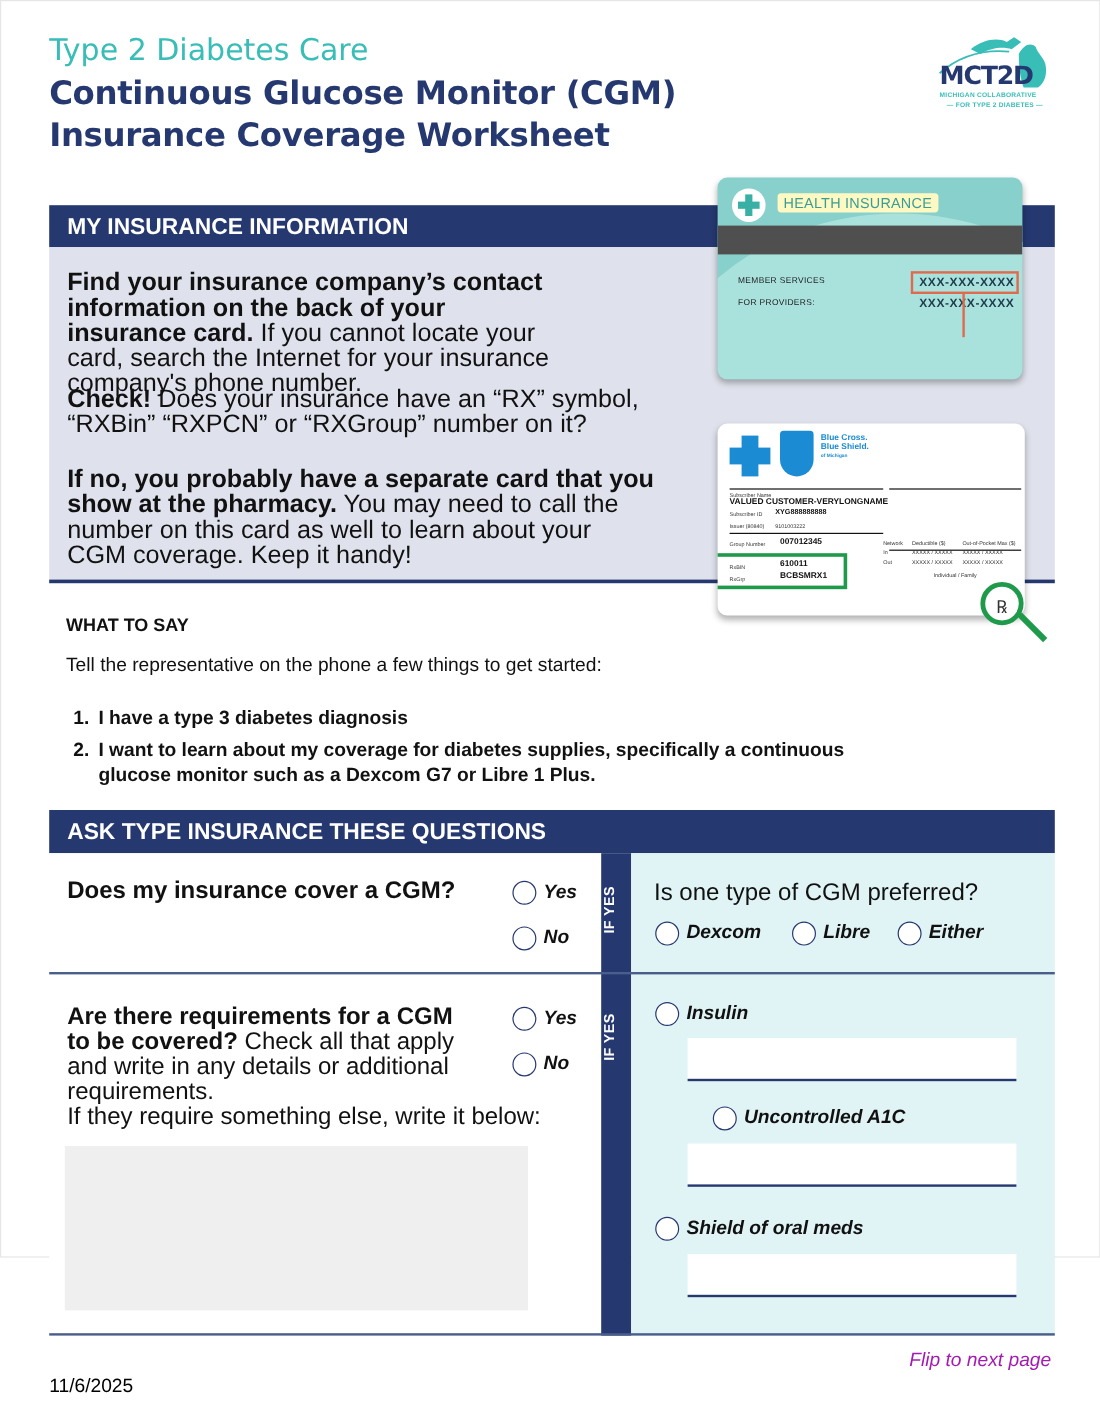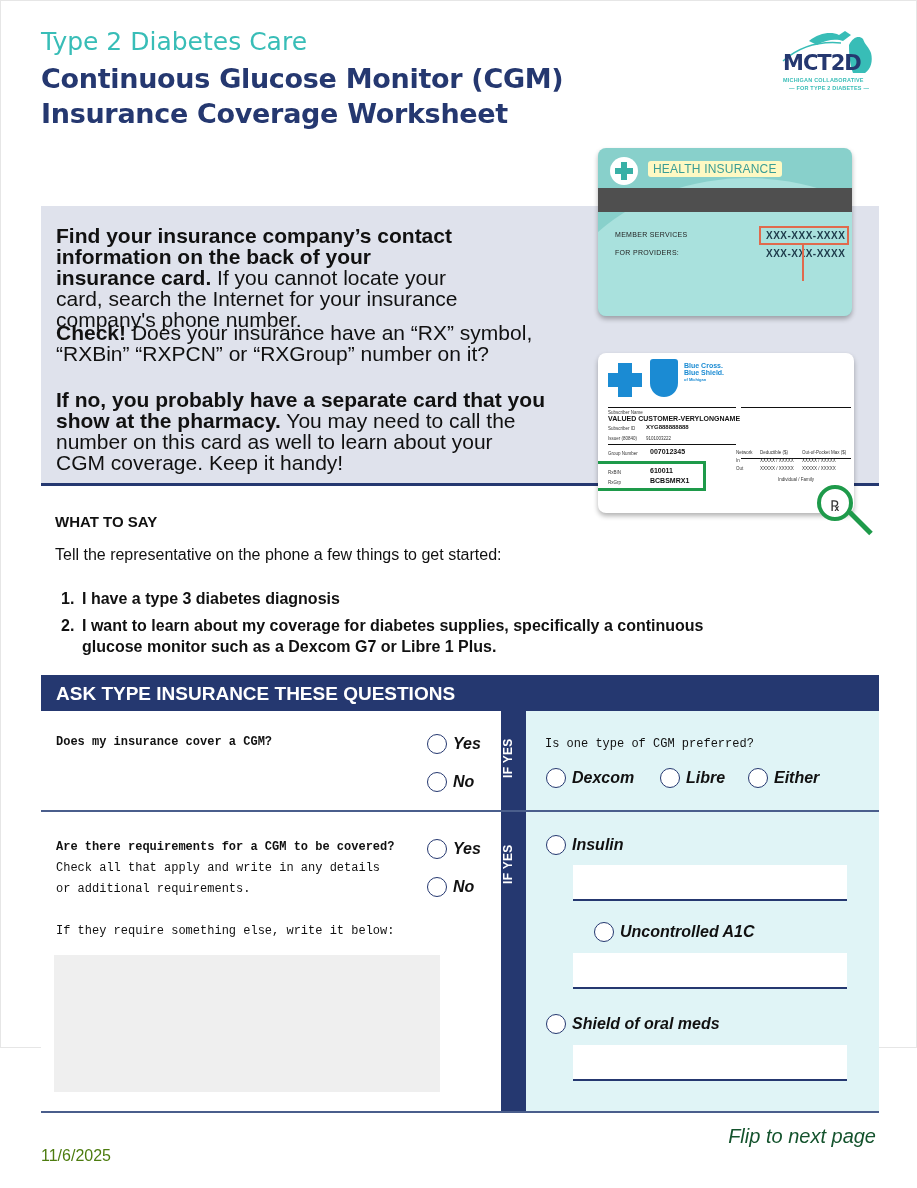--- a/index.html
+++ b/index.html
@@ -61,32 +61,32 @@
   
   .sec2-header { position: absolute; left: 40px; top: 674px; width: 838px; height: 36px; background: #253870; }
   .sec2-header-label { position: absolute; left: 15px; top: 8px; font-size: 19px; font-weight: bold; color: #fff; }
   .sec2-left { position: absolute; left: 40px; top: 710px; width: 460px; height: 402px; background: #fff; }
   .sec2-spine { position: absolute; left: 500px; top: 710px; width: 25px; height: 402px; background: #253870; }
   .sec2-right { position: absolute; left: 525px; top: 710px; width: 353px; height: 402px; background: #e0f4f6; }
   .row-divider { position: absolute; left: 40px; top: 809px; width: 838px; height: 2px; background: #4a5e8c; }
   .bottom-divider { position: absolute; left: 40px; top: 1110px; width: 838px; height: 2px; background: #4a5e8c; }
   .ifyes { position: absolute; width: 25px; color: #fff; font-size: 12px; font-weight: bold; writing-mode: vertical-rl; transform: rotate(180deg); text-align: center; letter-spacing: 0.3px; }
 
-  .q-text { position: absolute; left: 55px; font-size: 12px; line-height: 21px; color: #111; font-family: Liberation Mono, monospace; }
+  .q-text { position: absolute; left: 55px; font-size: 20px; line-height: 21px; color: #111; }
   .q-text b { font-weight: bold; }
 
   .radio { position: absolute; display: flex; align-items: center; gap: 6px; cursor: pointer; }
   .radio .circ { width: 20px; height: 20px; border-radius: 50%; border: 1.6px solid #253870; background: #fff; flex: none; }
   .radio .lbl { font-size: 16px; font-weight: bold; font-style: italic; color: #111; }
 
   .ans-box { position: absolute; left: 572px; width: 274px; height: 36px; background: #fff; border: none; border-bottom: 2px solid #253870; font-size: 14px; padding: 4px 6px; font-family: "Liberation Sans", sans-serif; }
   .write-box { position: absolute; left: 53px; top: 954px; width: 386px; height: 137px; background: #efefef; border: none; resize: none; font-size: 14px; padding: 6px; font-family: "Liberation Sans", sans-serif; }
 
-  .flip { position: absolute; right: 40px; top: 1124px; font-size: 20px; font-style: italic; color: #14532d; }
-  .date { position: absolute; left: 40px; top: 1146px; font-size: 16px; color: #4d7c0f; }
+  .flip { position: absolute; right: 40px; top: 1124px; font-size: 16px; font-style: italic; color: #a21caf; }
+  .date { position: absolute; left: 40px; top: 1146px; font-size: 16px; color: #000000; }
 </style>
 </head>
 <body>
 
 <div class="page">
 
   <div class="subtitle">Type 2 Diabetes Care</div>
   <div class="title">
     <div>Continuous Glucose Monitor (CGM)</div>
     <div>Insurance Coverage Worksheet</div>
@@ -96,20 +96,23 @@
     <svg width="100" height="50" viewBox="0 0 100 50" style="position:absolute;left:0;top:0;">
       <path d="M30 14 C40 6, 52 4, 60 8 L66 4 L72 8 L64 14 C58 12, 48 12, 38 18 Z" fill="#38bdb7"></path>
       <path d="M70 18 C74 10, 80 8, 84 12 C86 18, 90 20, 92 26 C94 34, 92 42, 86 46 L74 46 C72 40, 70 32, 70 18 Z" fill="#38bdb7"></path>
       <path d="M4 34 C20 20, 40 14, 62 16" stroke="#38bdb7" stroke-width="1.5" fill="none"></path>
     </svg>
     <div class="logo-text">MCT2D</div>
     <div class="logo-sub1">MICHIGAN COLLABORATIVE</div>
     <div class="logo-sub2">— FOR TYPE 2 DIABETES —</div>
   </div>
 
+  <div class="sec1-header">
+    <div class="sec1-header-label">MY INSURANCE INFORMATION</div>
+  </div>
   <div class="sec1-body">
     <div class="para" style="top:19px;width:420px;">
       <b>Find your insurance company’s contact information on the back of your insurance card.</b>
       <span>If you cannot locate your card, search the Internet for your insurance company's phone number.</span>
     </div>
     <div class="para" style="top:116px;width:490px;">
       <b>Check!</b>
       <span>Does your insurance have an “RX” symbol, “RXBin” “RXPCN” or “RXGroup” number on it?</span>
     </div>
     <div class="para" style="top:183px;width:490px;">

